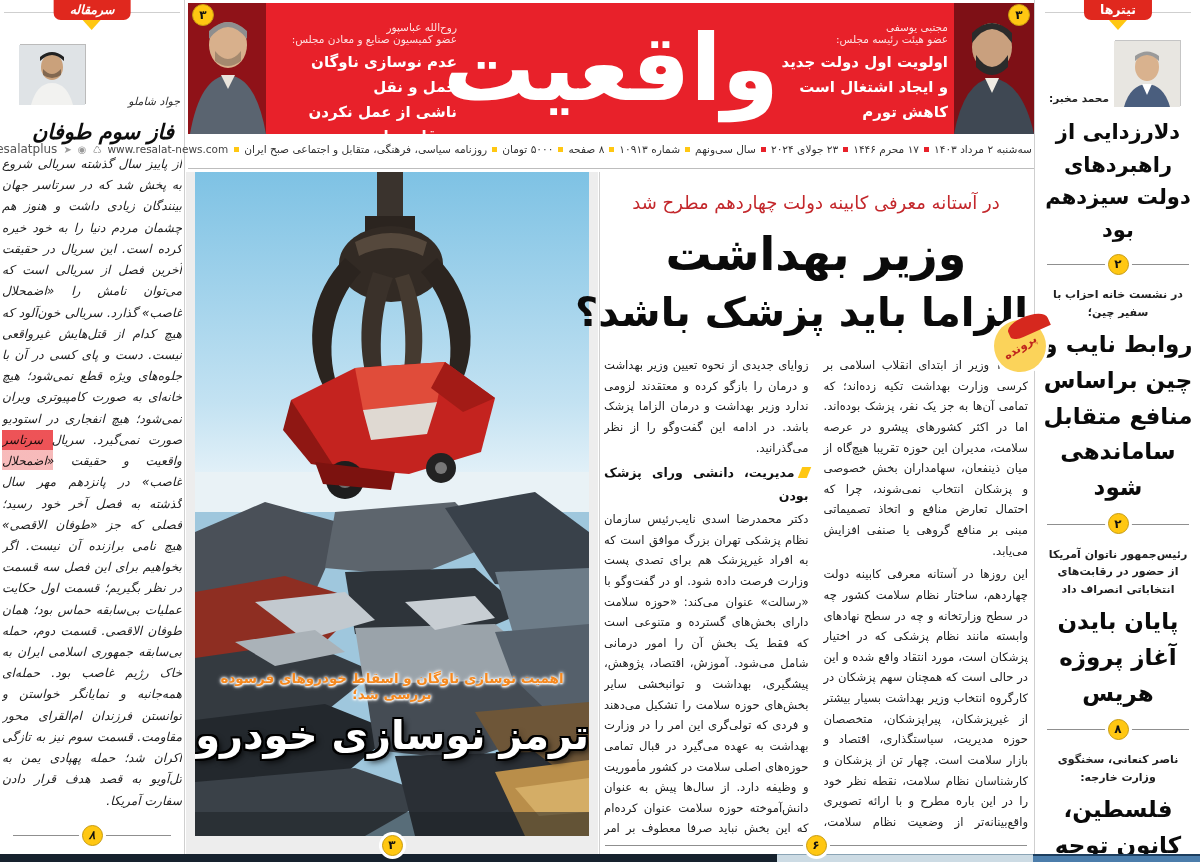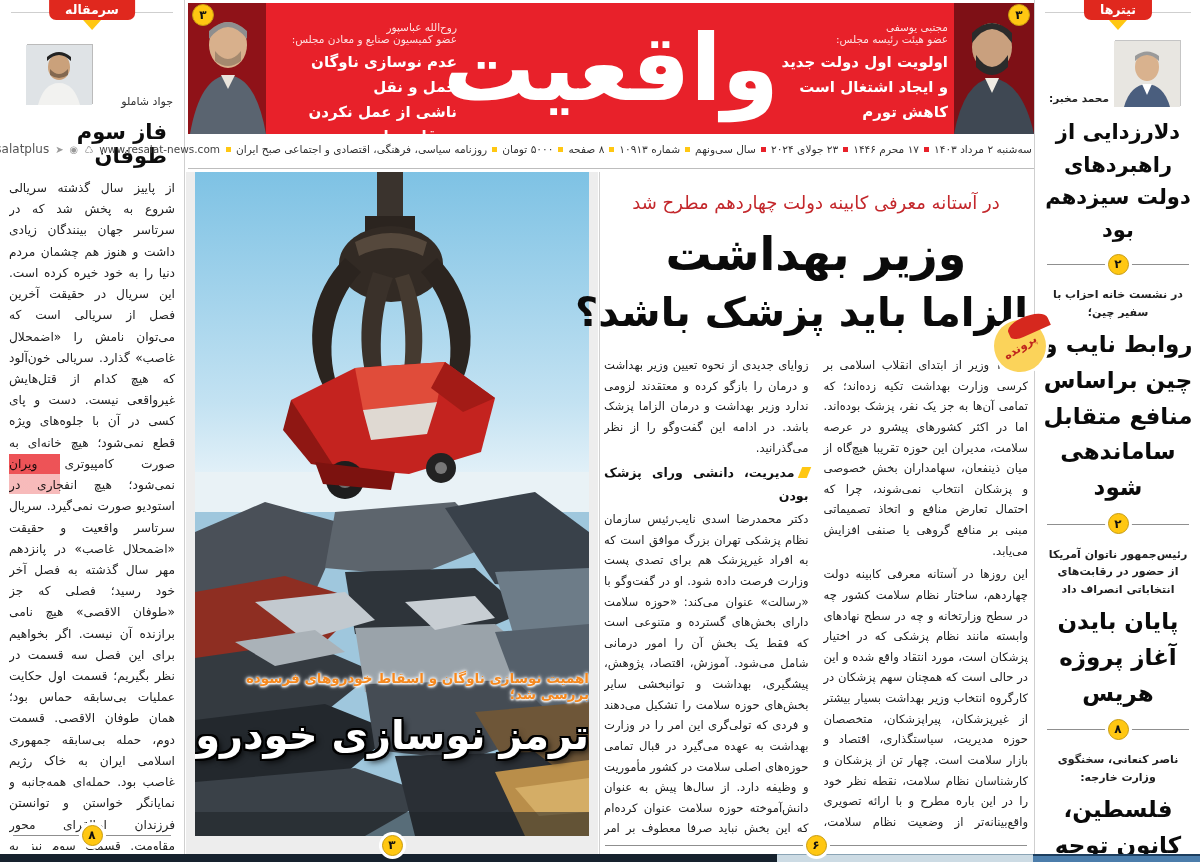--- a/index.html
+++ b/index.html
@@ -30,21 +30,21 @@
   .pagemark::before { content:''; position:absolute; left:4px; right:4px; top:50%; border-top:1px solid #8f8f8f; }
   .pagemark.noline::before { display:none; }
   .pgc {
     position:relative; z-index:1; width:21px; height:21px; border-radius:50%;
     background:#ffc712; border:1px solid #c79b10; box-shadow:0 0 0 3px #fff;
     display:flex; align-items:center; justify-content:center;
     font-weight:bold; font-size:12px; color:#111;
   }
 
   
-  .editorial { position:absolute; left:0; top:0; width:184px; height:855px; padding:0 9px; direction:rtl; }
+  .editorial { position:absolute; left:0; top:0; width:184px; height:855px; padding:0 2px; direction:rtl;font-style:italic; }
   .ed-author { position:relative; height:68px; margin-top:18px; }
   .ed-photo { position:absolute; left:18px; top:0; width:66px; height:60px; border:1px solid #bbb; background:#dfe3e6; }
   .ed-name { position:absolute; right:2px; bottom:4px; font-size:11px; color:#333; }
   .ed-title { font-size:21px; font-weight:bold; color:#0d0d0d; margin:8px 8px 10px; }
   .ed-body { position:relative; height:672px; overflow:hidden; font-size:12.2px; line-height:1.74; text-align:justify; color:#222; }
   .ed-body p { margin-bottom:4px; }
   .red-stamp { position:absolute; left:-9px; top:276px; width:60px; height:40px; pointer-events:none;
     background:linear-gradient(180deg, rgba(233,40,45,.8) 0 50%, rgba(243,150,150,.65) 50% 100%); mix-blend-mode:multiply; }
   .ed-foot { position:absolute; left:9px; right:9px; bottom:8px; }
 
@@ -79,21 +79,21 @@
   .bullet.red { background:#e8212a; } .bullet.yel { background:#ffc712; }
   .dl-left { margin-right:auto; display:flex; align-items:center; gap:6px; direction:ltr; }
   .dl-site { font-size:10.5px; color:#444; }
   .dl-social { font-size:12px; color:#555; }
   .soc { color:#9a9a9a; font-size:10px; }
 
   
   .photo-feature { position:absolute; left:186px; top:172px; width:412px; height:683px; background:#ededed; }
   .pf-photo { position:absolute; left:9px; right:9px; top:0; height:664px; overflow:hidden; background:#9fc7dd; }
   .pf-photo svg { display:block; width:100%; height:100%; }
-  .pf-caption { position:absolute; left:0; right:0; bottom:78px; text-align:right; direction:rtl; z-index:2; }
+  .pf-caption { position:absolute; left:0; right:0; bottom:78px; text-align:center; direction:rtl; z-index:2; }
   .pf-kicker {
     font-size:13.5px; font-weight:bold; color:#f6891f;
     text-shadow:0 0 3px #fff,0 0 3px #fff,0 0 5px #fff,0 1px 2px #fff; margin-bottom:10px;
   }
   .pf-title {
     font-size:40px; font-weight:bold; color:#fff; white-space:nowrap;
     text-shadow:2px 0 0 #000,-2px 0 0 #000,0 2px 0 #000,0 -2px 0 #000,2px 2px 0 #000,-2px -2px 0 #000,2px -2px 0 #000,-2px 2px 0 #000,3px 3px 6px rgba(0,0,0,.85);
   }
   .pf-foot { position:absolute; left:0; right:0; bottom:-2px; }
 
@@ -240,21 +240,21 @@
       <span class="dl-item">۲۳ جولای ۲۰۲۴</span>
         <i class="bullet red"></i>
       <span class="dl-item">سال سی‌ونهم</span>
         <i class="bullet yel"></i>
       <span class="dl-item">شماره ۱۰۹۱۳</span>
         <i class="bullet yel"></i>
       <span class="dl-item">۸ صفحه</span>
         <i class="bullet yel"></i>
       <span class="dl-item">۵۰۰۰ تومان</span>
         <i class="bullet yel"></i>
-      <span class="dl-item">روزنامه سیاسی، فرهنگی، اقتصادی و اجتماعی صبح ایران</span>
+      <span class="dl-item">روزنامه سیاسی، فرهنگی، متقابل و اجتماعی صبح ایران</span>
       <span class="dl-left">
         <span class="dl-social">@Resalatplus</span>
         <span class="soc">➤</span>
         <span class="soc">◉</span>
         <span class="soc">♺</span>
         <span class="dl-site">www.resalat-news.com</span>
         <i class="bullet yel"></i>
       </span>
     </div>
   </section>

